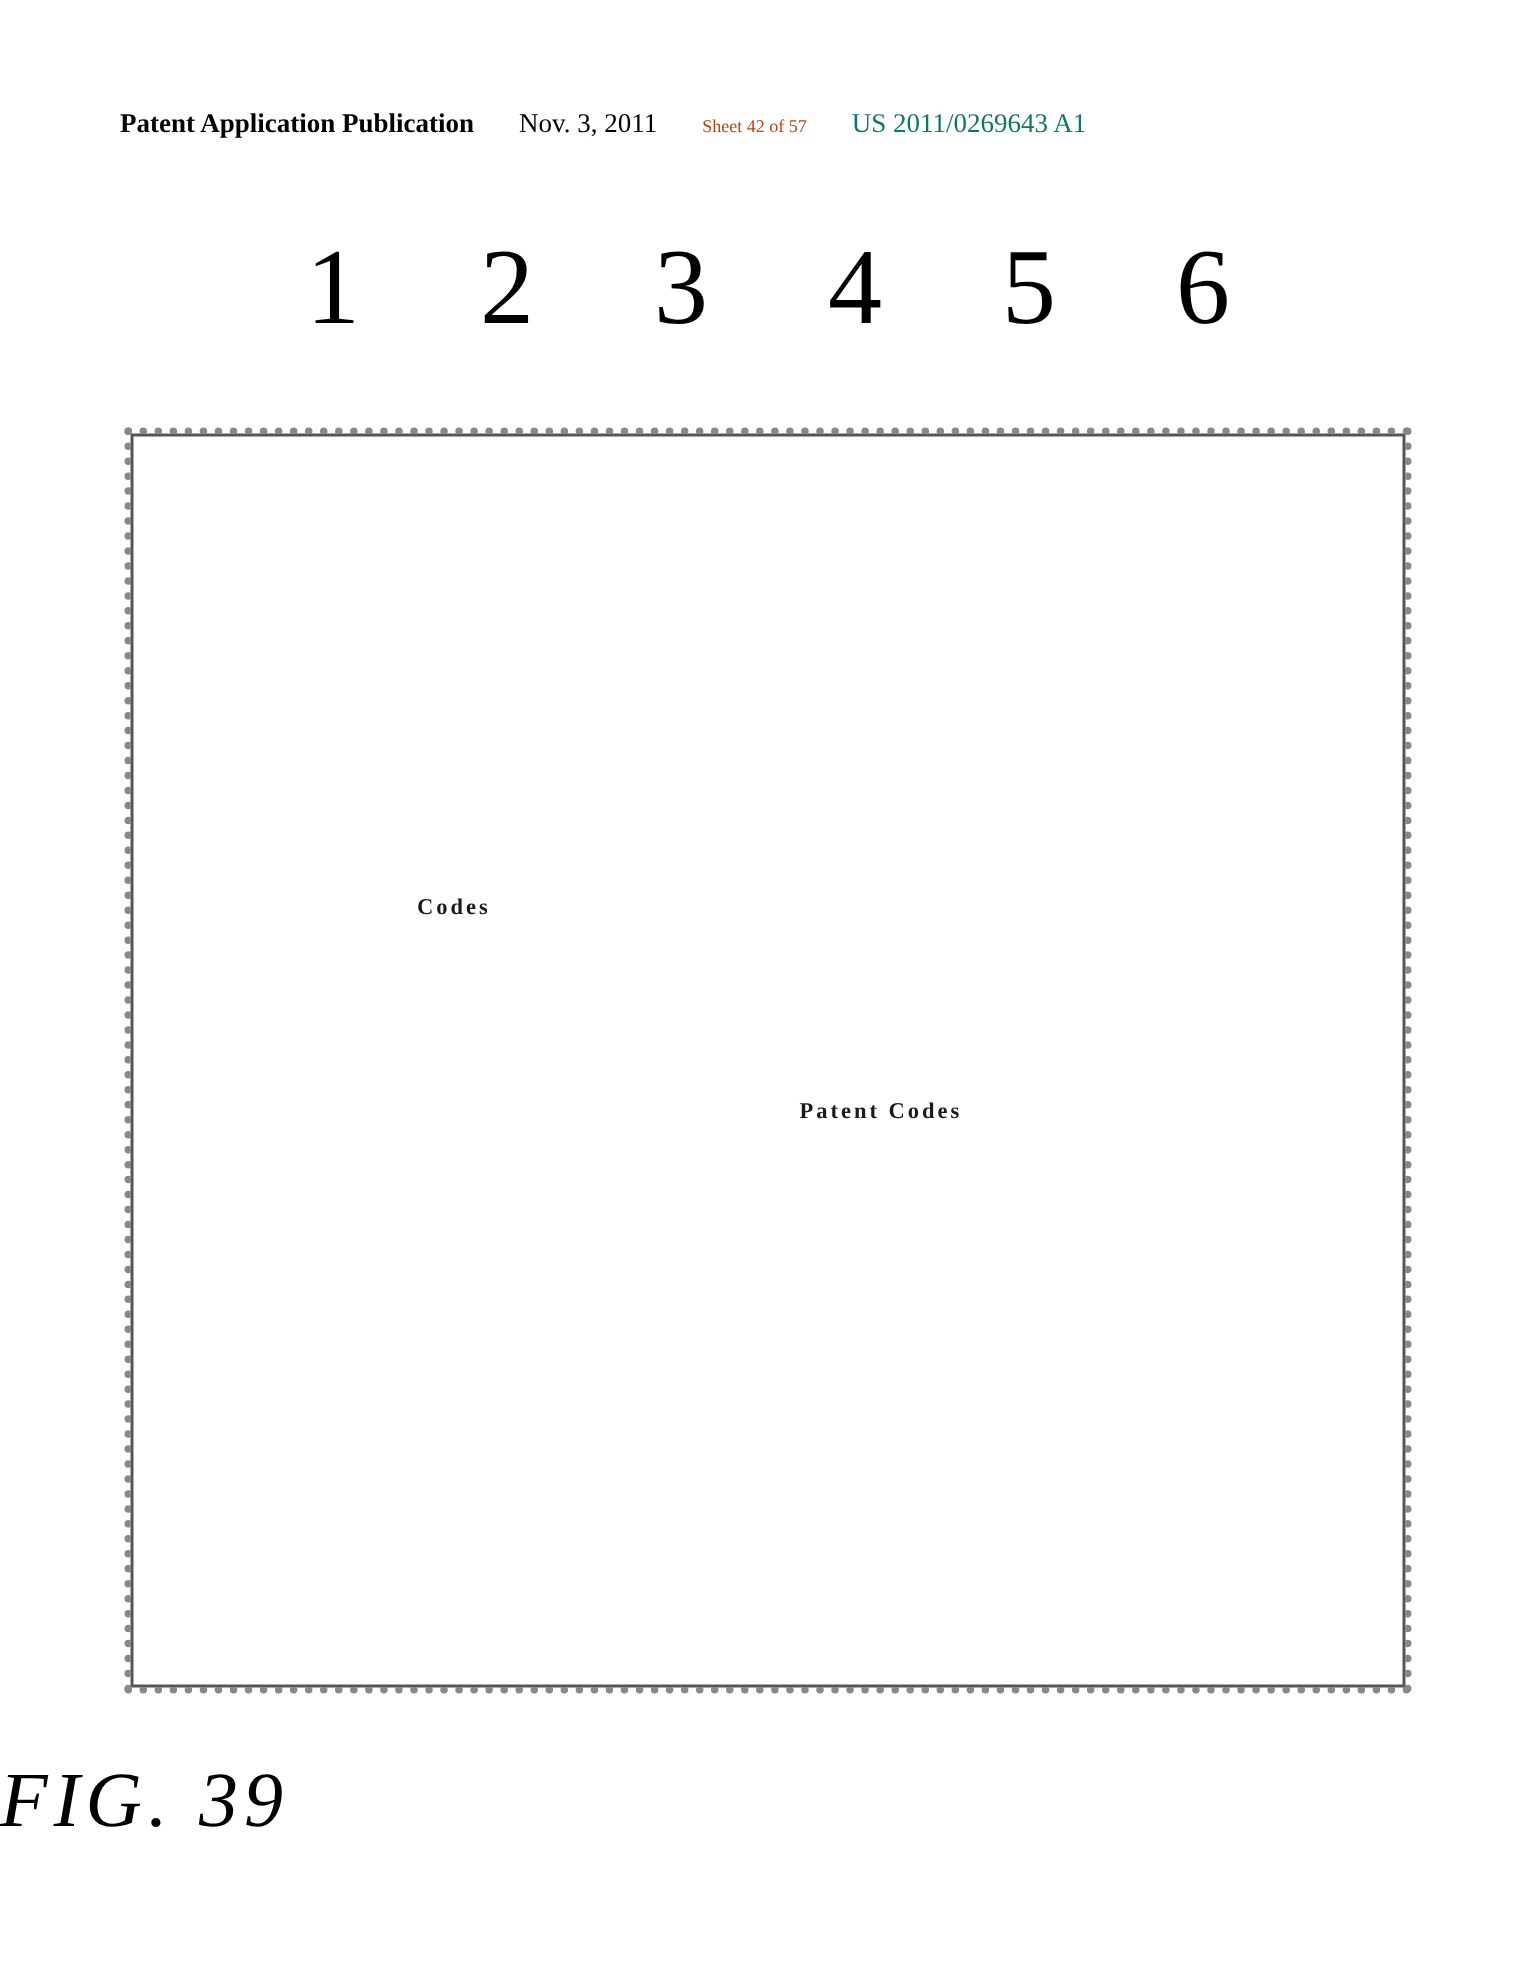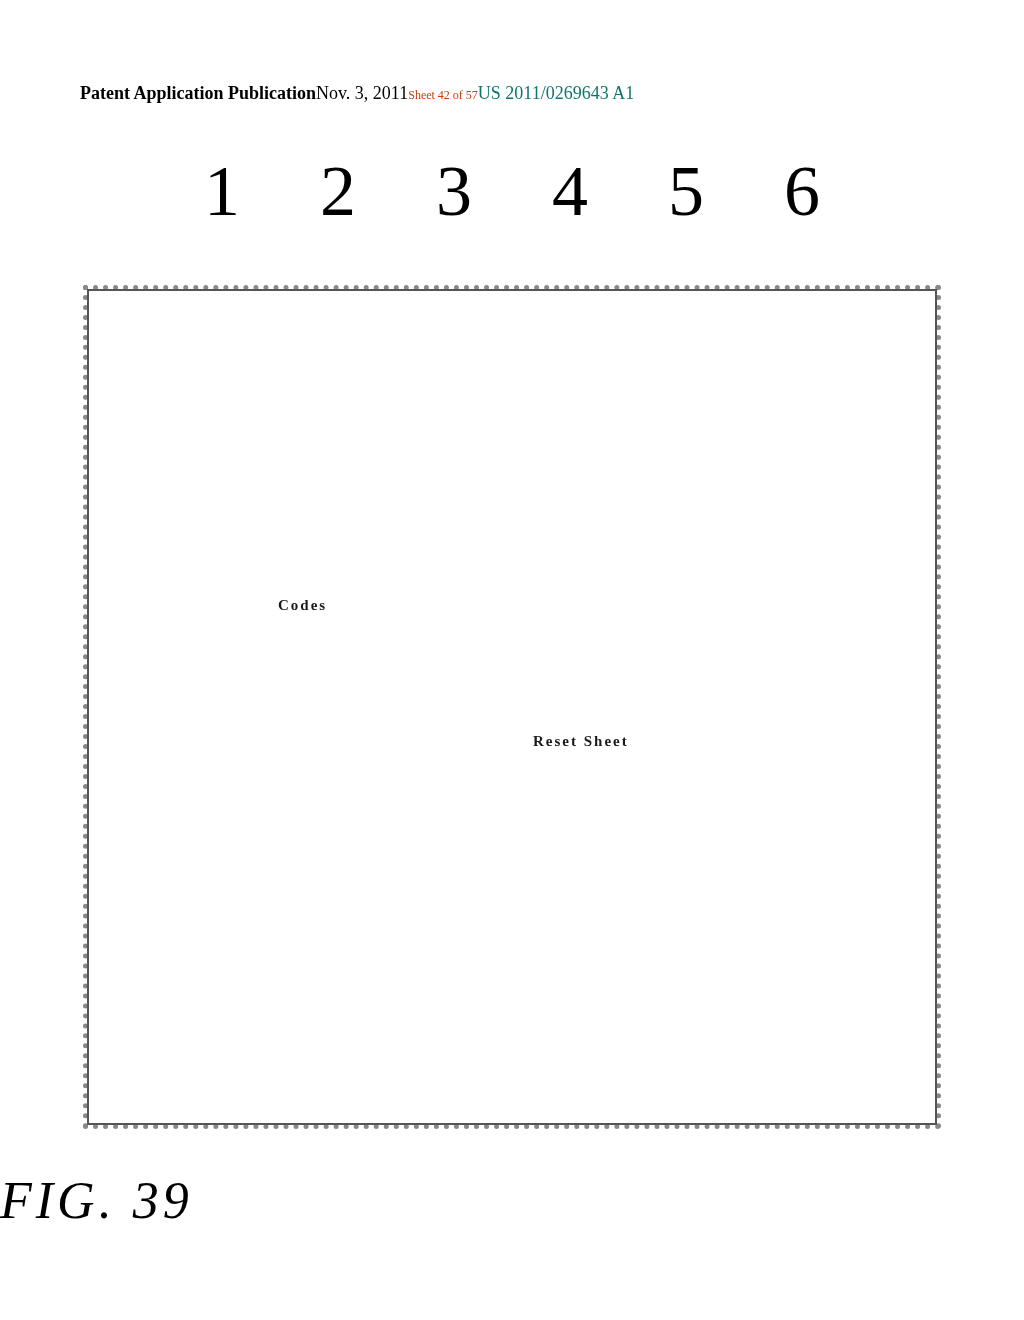--- a/index.html
+++ b/index.html
@@ -26,34 +26,34 @@
 
     
     .header {
       position: absolute;
       top: 72px;
       left: 0;
       right: 0;
       display: flex;
       align-items: baseline;
       padding: 0 80px;
+      gap: 30px;
     }
 
     .header-publication {
       font-size: 18px;
       font-weight: bold;
       color: #000;
       white-space: nowrap;
     }
 
     .header-date {
       font-size: 18px;
       color: #000;
       white-space: nowrap;
-      margin-top: 11px;
     }
 
     .header-sheet {
       font-size: 12px;
       color: #c2410c;
       white-space: nowrap;
     }
 
     .header-patent {
       font-size: 18px;
@@ -182,20 +182,20 @@
 
   <div class="diagram-border-wrap"></div>
 
   <div class="diagram-inner"></div>
 
   <div class="label-blob label-blob-1">
     <span class="blob-text">Codes</span>
   </div>
 
   <div class="label-blob label-blob-2">
-    <span class="blob-text">Reset Sheet</span>
+    <span class="blob-text">Patent Codes</span>
   </div>
 
   <div class="figure-label">
     <span>FIG.  39</span>
   </div>
 
 </div>
 
 </body></html>

